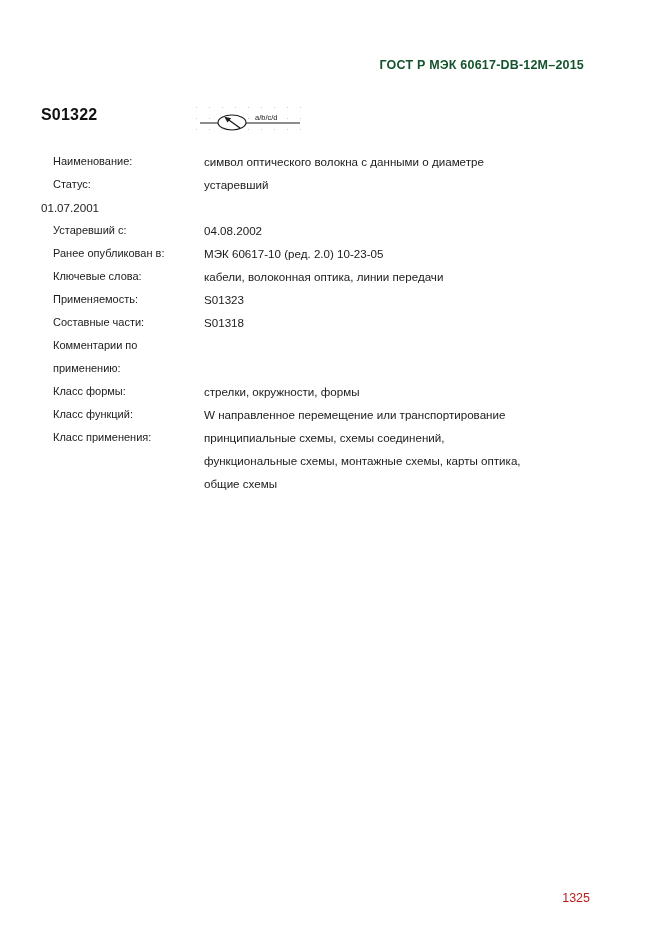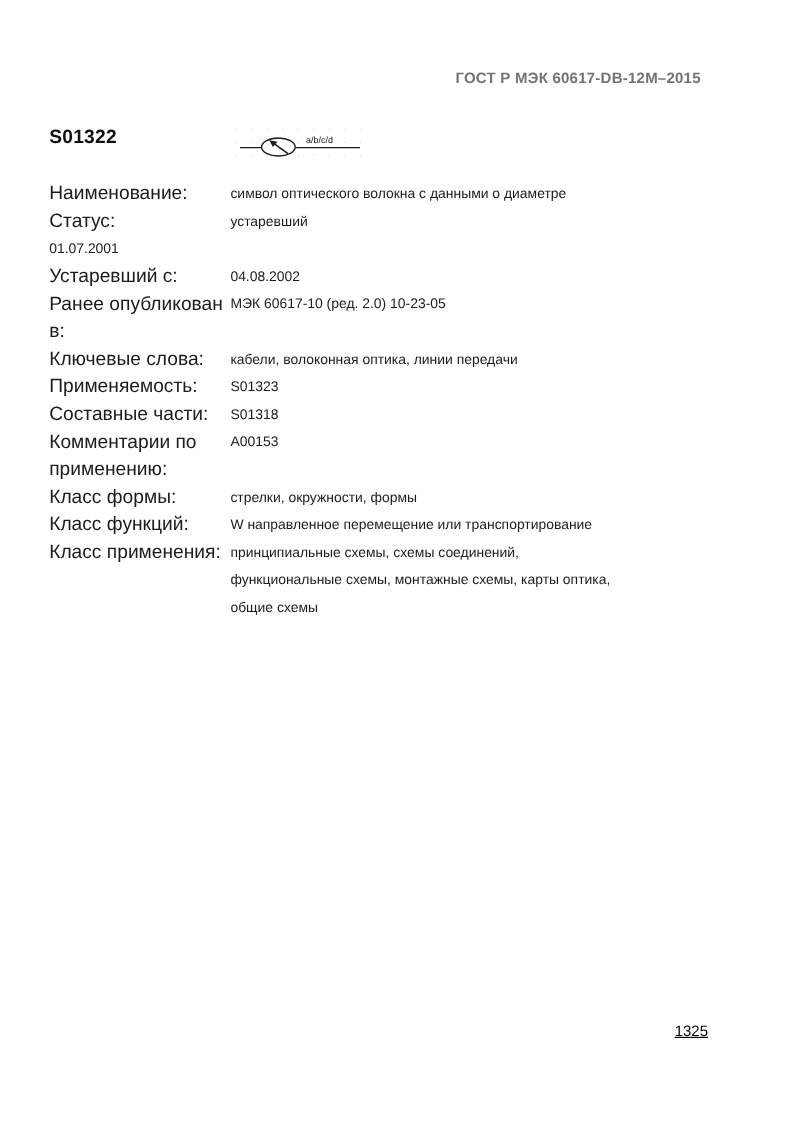--- a/index.html
+++ b/index.html
@@ -26,21 +26,21 @@
 
   
   .doc-header {
     position: absolute;
     top: 58px;
     right: 77px;
     font-size: 12.5px;
     font-weight: bold;
     letter-spacing: 0.2px;
     white-space: nowrap;
-    color: #737373;
+    color: #14532d;
   }
 
   
   .symbol-code {
     position: absolute;
     left: 41px;
     top: 106px;
     font-size: 16px;
     font-weight: bold;
     letter-spacing: 0.2px;
@@ -69,41 +69,41 @@
     width: 580px;
   }
   .attr-row {
     display: flex;
     align-items: flex-start;
     min-height: 23px;
   }
   .attr-label {
     flex: 0 0 151px;
     width: 151px;
-    font-size: 16px;
+    font-size: 11px;
     line-height: 23px;
     color: #1b1b1b;
     white-space: pre-line;
+    margin-left: 12px;
   }
   .attr-value {
     flex: 1 1 auto;
     font-size: 11.6px;
     line-height: 23px;
     color: #1b1b1b;
     white-space: pre-line;
   }
 
   
   .page-number {
     position: absolute;
     right: 71px;
-    top: 852px;
+    top: 891px;
     font-size: 12.5px;
-    color: #000000;
-    text-decoration: underline;
+    color: #b91c1c;
   }
 </style>
 </head>
 <body>
 
 <div class="page">
 
   <div class="doc-header">ГОСТ Р МЭК 60617-DB-12М–2015</div>
 
   <div class="symbol-code">S01322</div>
@@ -161,21 +161,20 @@
     </div>
 
     <div class="attr-row">
       <div class="attr-label">Составные части:</div>
       <div class="attr-value">S01318</div>
     </div>
 
     <div class="attr-row">
       <div class="attr-label">Комментарии по
 применению:</div>
-      <div class="attr-value">A00153</div>
     </div>
 
     <div class="attr-row">
       <div class="attr-label">Класс формы:</div>
       <div class="attr-value">стрелки, окружности, формы</div>
     </div>
 
     <div class="attr-row">
       <div class="attr-label">Класс функций:</div>
       <div class="attr-value">W направленное перемещение или транспортирование</div>

